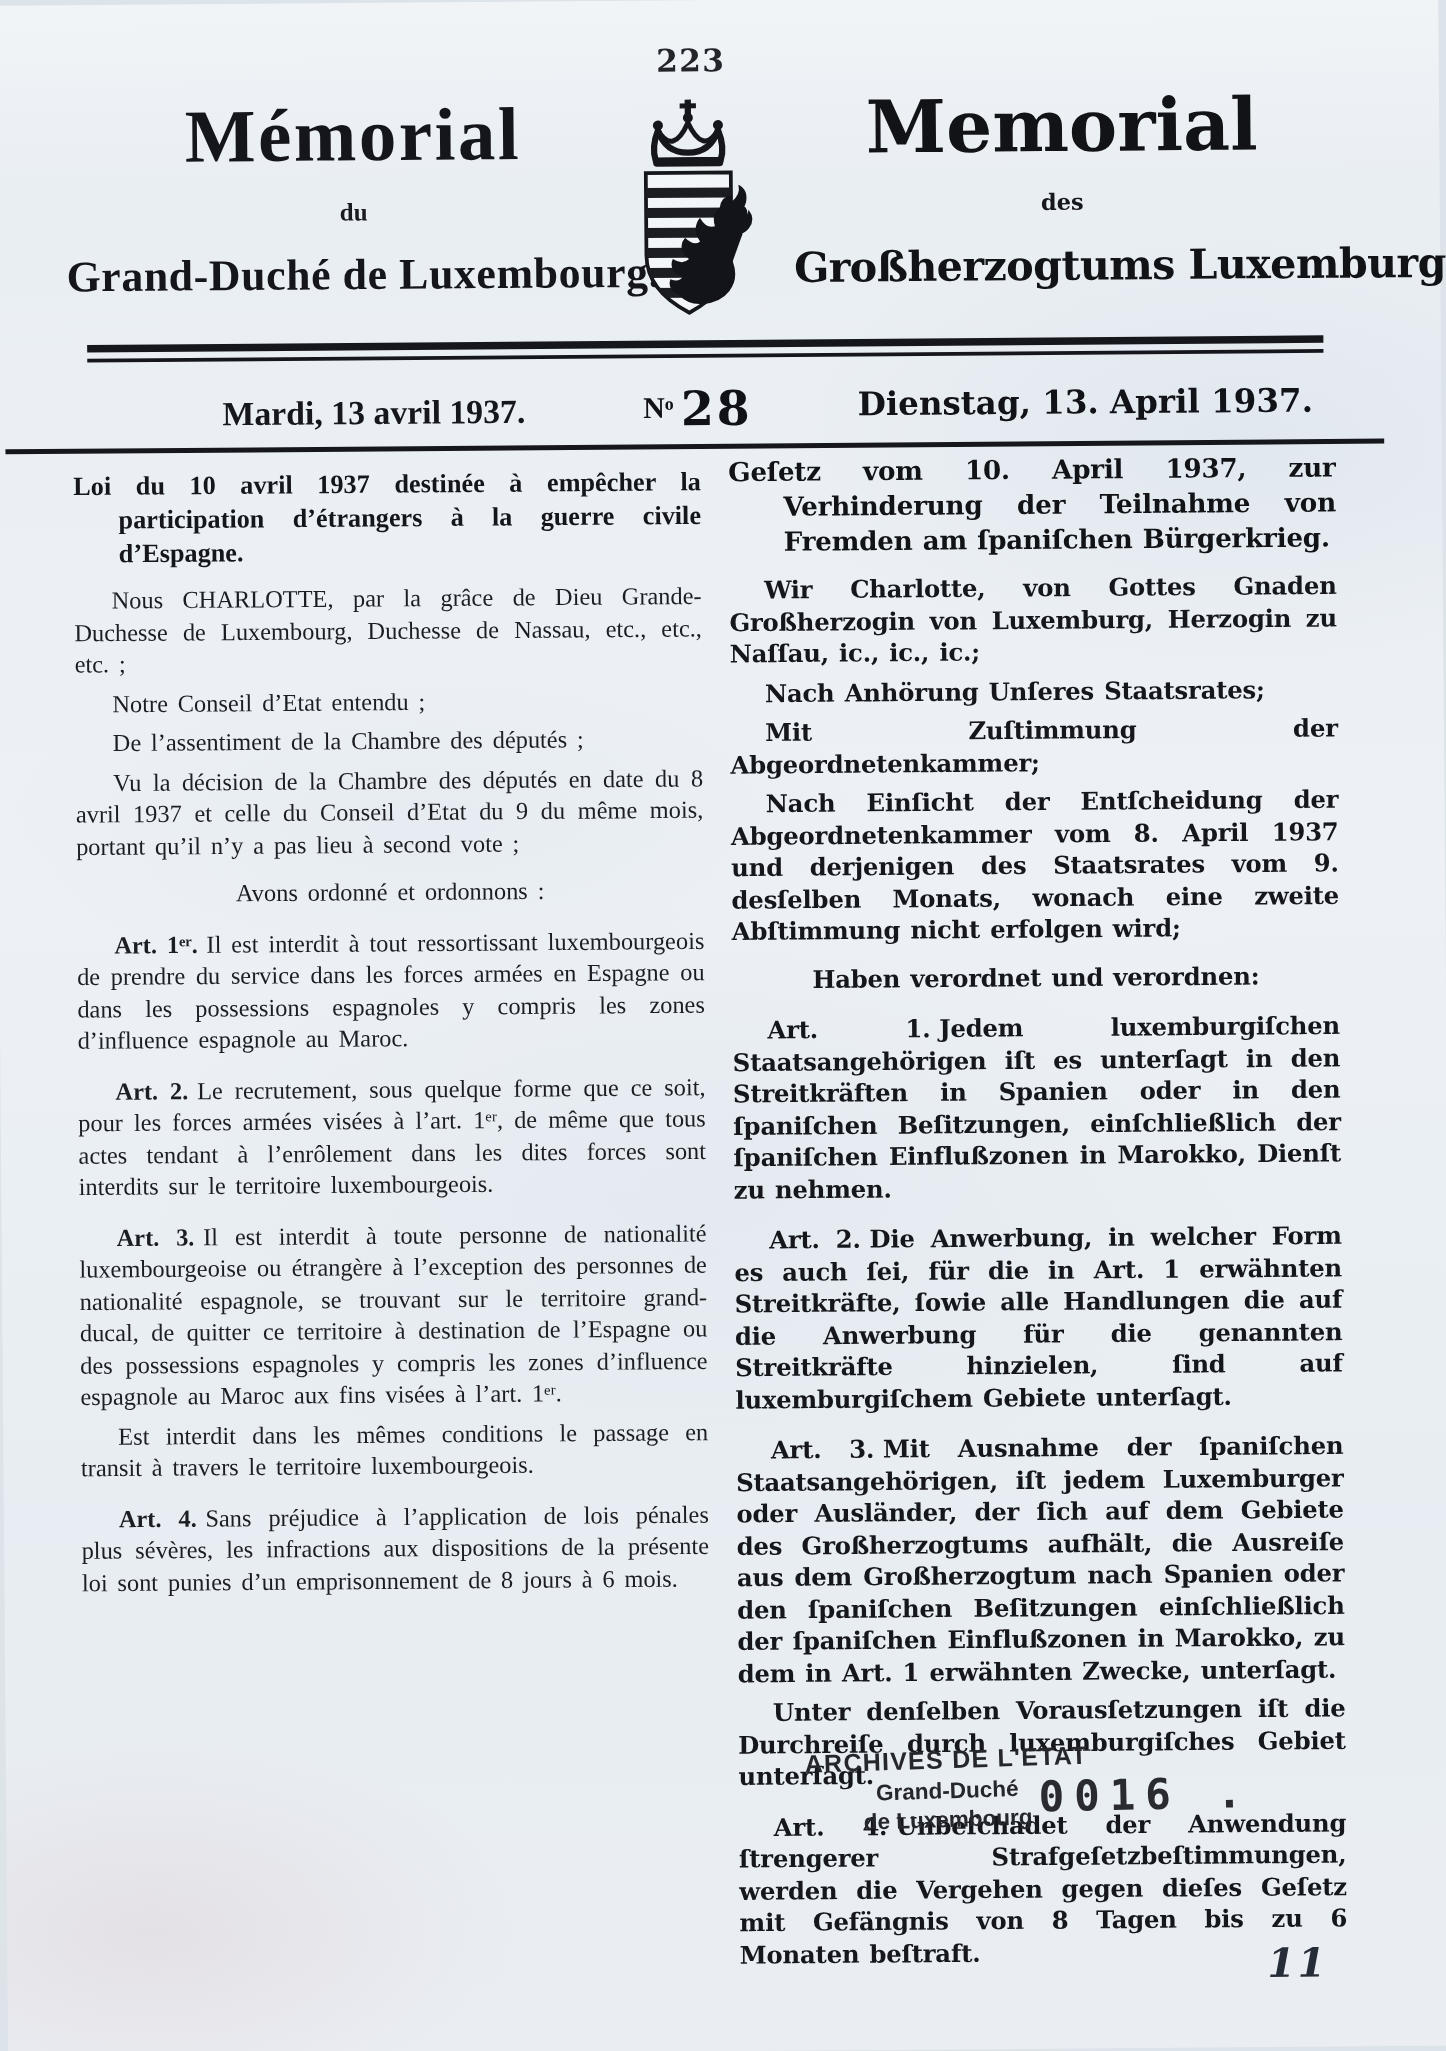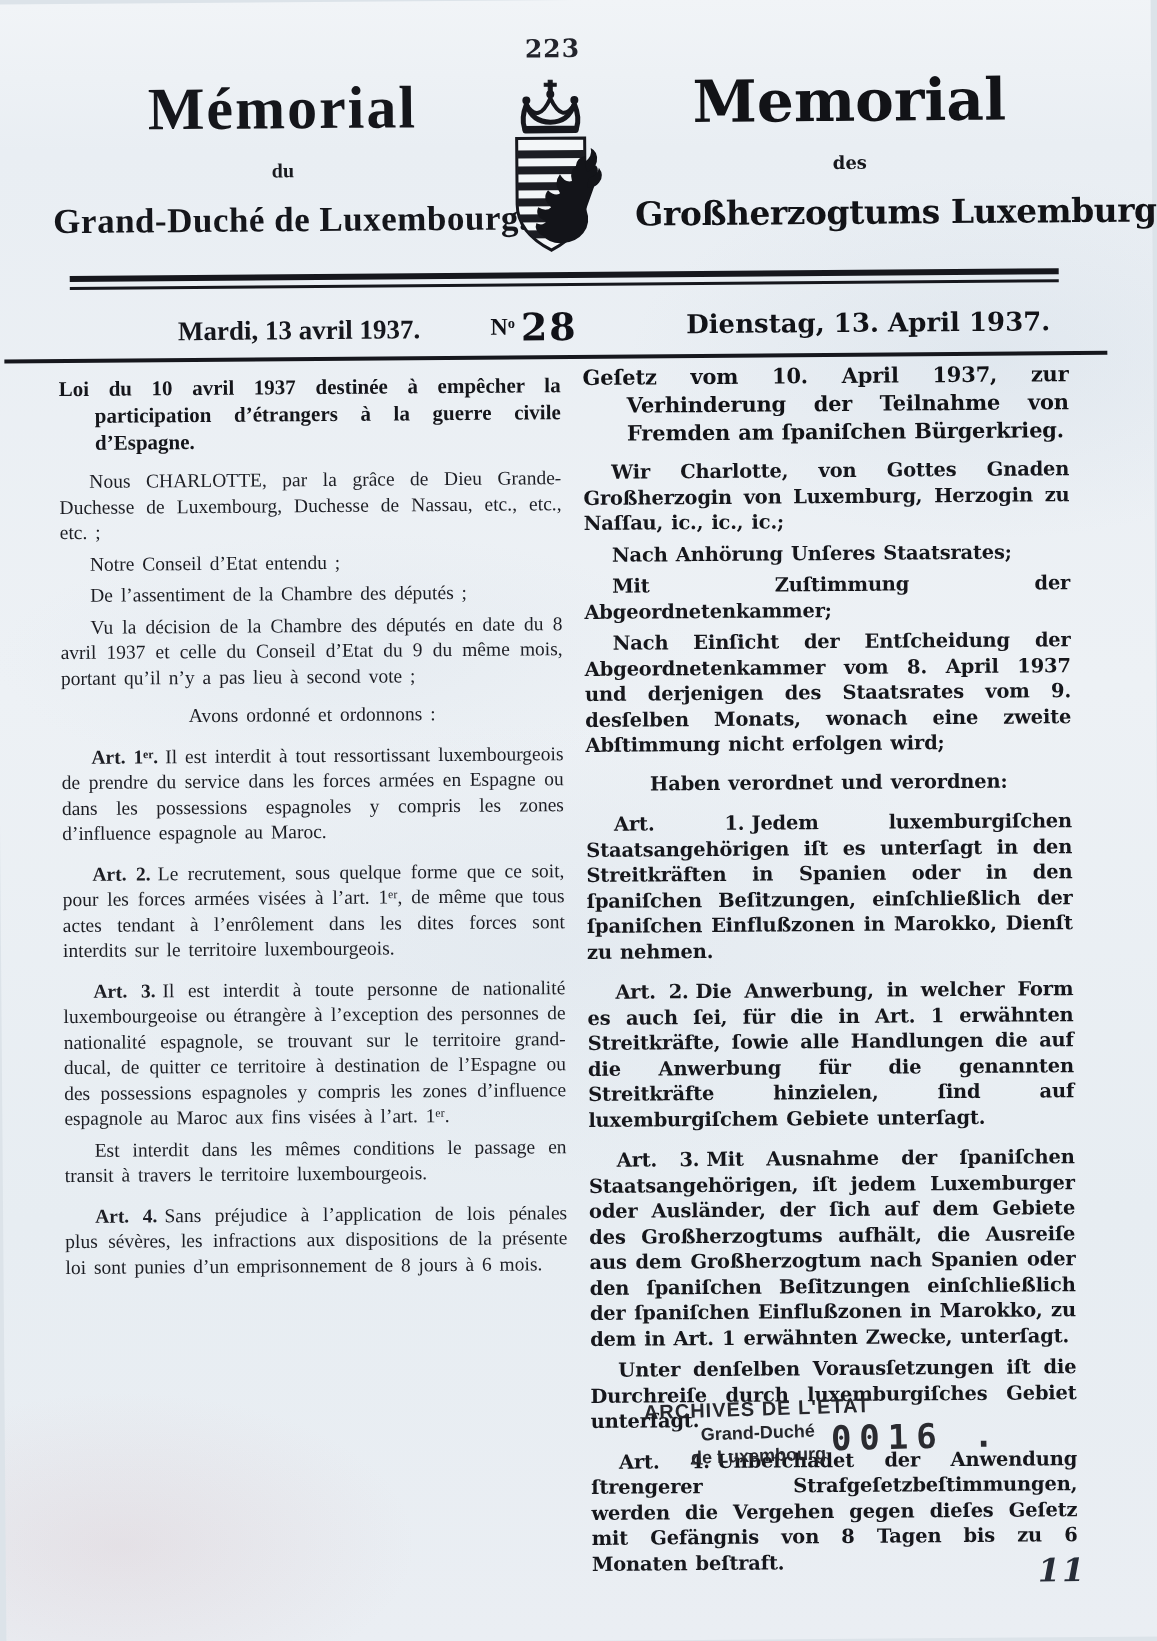--- a/index.html
+++ b/index.html
@@ -38,21 +38,21 @@
   
   .rule-double{
     position:absolute;left:74px;right:94px;top:272px;height:5px;
     border-top:6px solid #16171d;border-bottom:3px solid #16171d;
   }
   .rule-under-date{position:absolute;left:8px;right:46px;top:355px;height:4px;background:#16171d;}
   
   .dateline{position:absolute;left:0;top:306px;width:100%;height:46px;}
   .date-fr{position:absolute;left:168px;width:270px;text-align:center;top:6px;
     font:700 27px/1.2 "Liberation Serif", serif;white-space:nowrap;color:#16171d;}
-  .num-group{position:absolute;left:488px;width:100px;text-align:center;top:2px;white-space:nowrap;color:#111218;}
+  .num-group{position:absolute;left:512px;width:100px;text-align:center;top:2px;white-space:nowrap;color:#111218;}
   .num-label{font:700 24px/1 "Liberation Serif", serif;vertical-align:6px;}
   .num-value{font:700 38px/1 "DejaVu Serif", serif;letter-spacing:2px;margin-left:6px;}
   .date-de{position:absolute;left:690px;width:310px;text-align:center;top:4px;
     font:700 26px/1.2 "DejaVu Serif", serif;white-space:nowrap;color:#121318;}
   
   .col-fr{position:absolute;left:62px;top:372px;width:502px;}
   .col-de{position:absolute;left:586px;top:364px;width:486px;}
   .col-heading-fr{
     font:700 21px/27px "Liberation Serif", serif;color:#15161b;
     text-align:justify;padding-left:36px;text-indent:-36px;word-spacing:2px;
@@ -73,21 +73,21 @@
   .lead{font-weight:700;margin-right:7px;}
   
   .stamp{position:absolute;left:638px;top:1398px;width:230px;text-align:center;
     transform:rotate(-1.4deg);color:#26272c;}
   .stamp-l1{font:700 20px/1.25 "Liberation Sans", sans-serif;letter-spacing:1px;white-space:nowrap;}
   .stamp-l2{font:700 18px/1.3 "Liberation Sans", sans-serif;}
   .stamp-l3{font:700 18px/1.3 "Liberation Sans", sans-serif;}
   .stamp-num{position:absolute;left:826px;top:1422px;
     font:700 34px/1 "DejaVu Sans Mono", monospace;letter-spacing:8px;color:#2a2b30;
     transform:rotate(-0.8deg);white-space:nowrap;}
-  .folio-bottom{position:absolute;left:1032px;top:1558px;
+  .folio-bottom{position:absolute;left:1008px;top:1558px;
     font:italic 700 32px/1 "DejaVu Serif", serif;color:#272d38;letter-spacing:2px;}
 </style>
 </head>
 <body>
 
 <div class="sheet">
 
   <div class="folio-top">223</div>
 
   <div class="mast-left">

